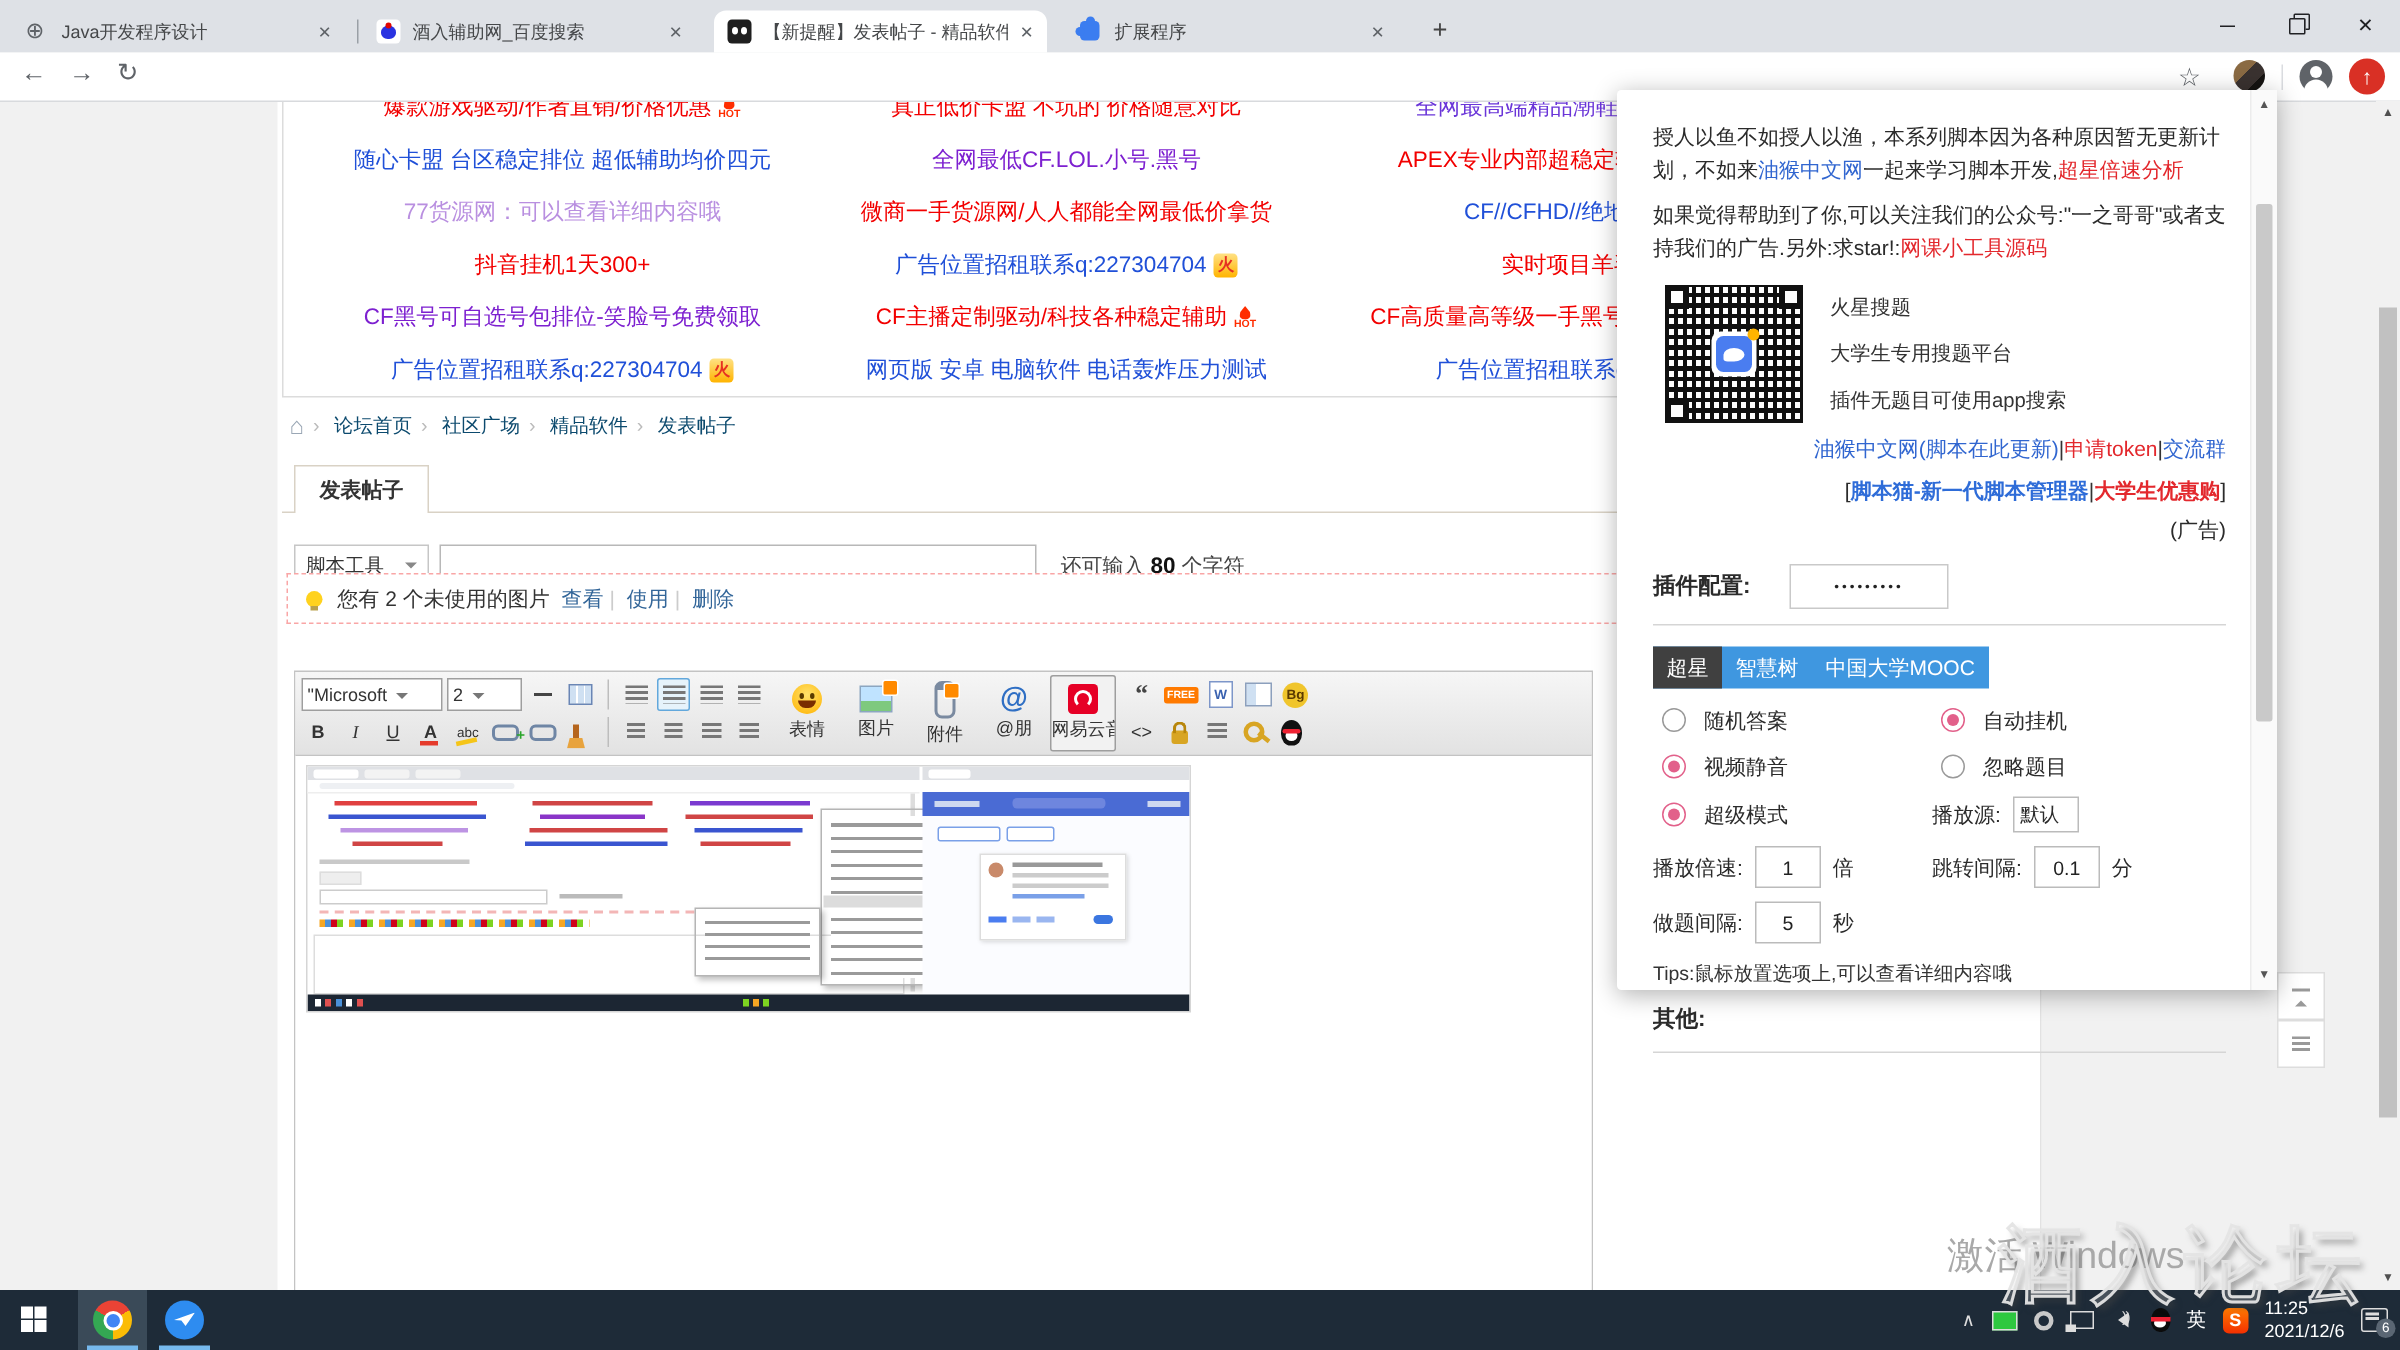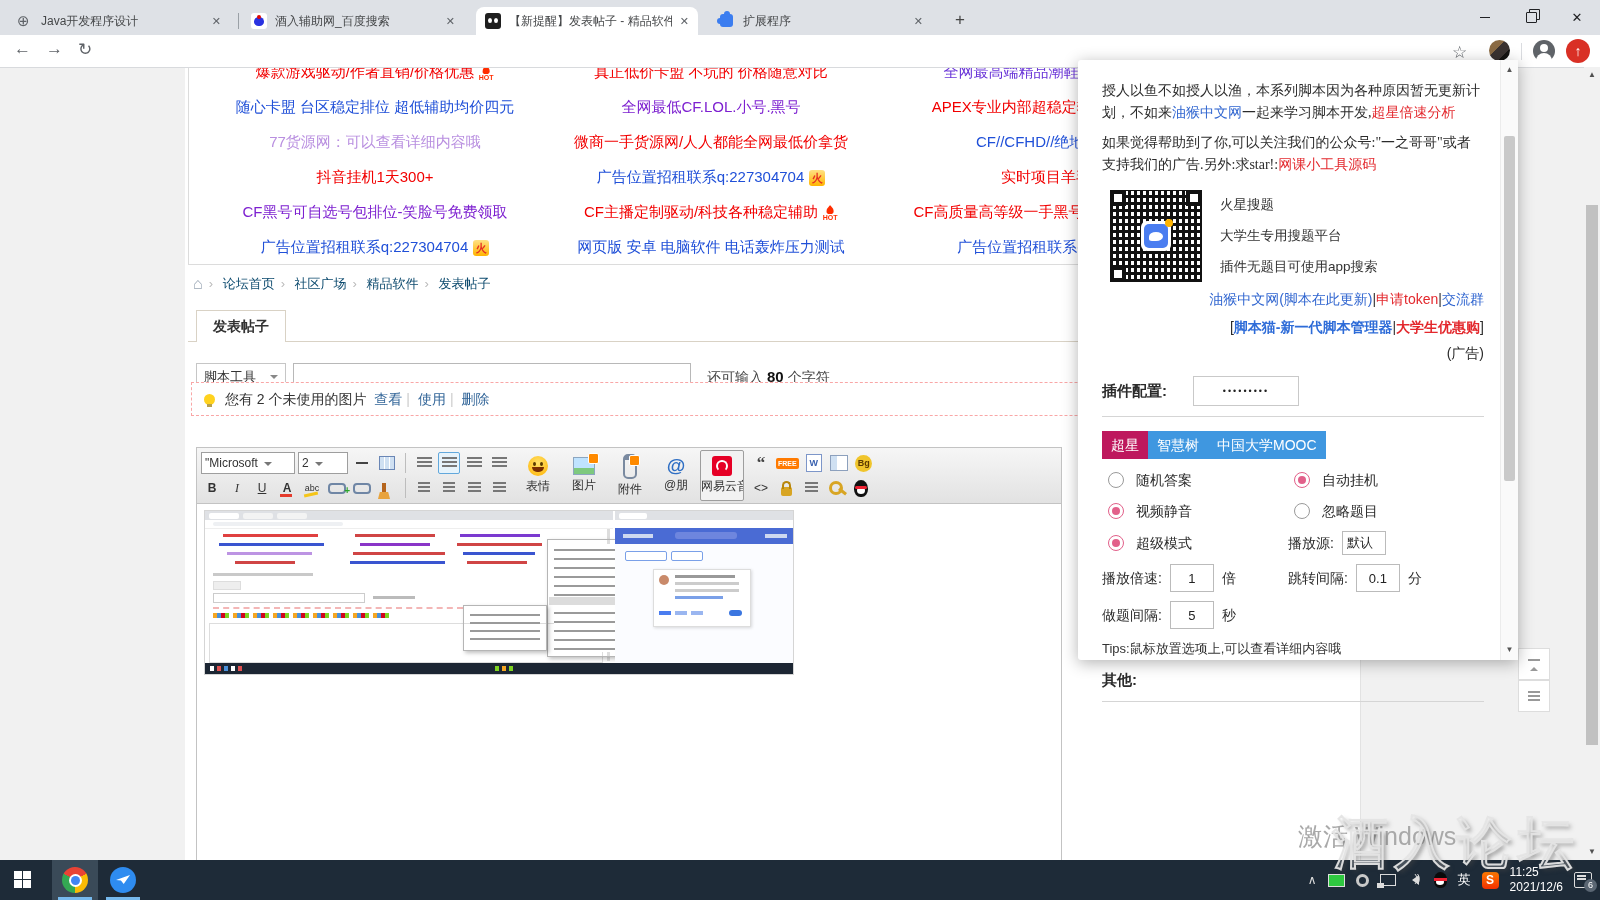--- a/index.html
+++ b/index.html
@@ -141,21 +141,21 @@
   .m{position:absolute;}
 
   
   .panel{position:absolute;left:1078px;top:60px;width:440px;height:600px;background:#fff;border-radius:3px;
      box-shadow:0 3px 16px rgba(0,0,0,.3);z-index:50;color:#2b2b2b;font-size:14px;}
   .pscroll{position:absolute;right:0;top:0;width:17px;height:600px;background:#fafafa;border-left:1px solid #ececec;}
   .pscroll .up,.pscroll .dn{position:absolute;left:0;width:17px;height:16px;text-align:center;font-size:8px;color:#555;line-height:16px;}
   .pscroll .up{top:2px}.pscroll .dn{bottom:2px}
   .pscroll .thumb{position:absolute;left:3px;top:76px;width:11px;height:345px;background:#c9c9c9;border-radius:2px;}
   .pbody{position:absolute;left:24px;top:12px;width:382px;line-height:22px;}
-  .pbody p{margin:8px 0;font-family:Liberation Serif, serif;}
+  .pbody p{margin:8px 0;}
   .plink-b{color:#3166d0;text-decoration:none;}
   .plink-r{color:#e3282d;text-decoration:none;}
   .plink-bb{color:#2e6cd8;font-weight:bold;text-decoration:none;}
   .plink-rb{color:#e3282d;font-weight:bold;text-decoration:none;}
   .qrrow{display:flex;margin:14px 0 6px 8px;gap:18px;}
   .qr{width:92px;height:92px;position:relative;background:
       repeating-linear-gradient(0deg,#111 0 3px,transparent 3px 7px),
       repeating-linear-gradient(90deg,#111 0 3px,#fff 3px 6px);}
   .qr .c{position:absolute;width:16px;height:16px;border:4px solid #111;background:#fff;box-sizing:border-box;}
   .qr .c1{left:0;top:0}.qr .c2{right:0;top:0}.qr .c3{left:0;bottom:0}
@@ -165,21 +165,21 @@
   .qr .app em{position:absolute;right:-2px;top:-2px;width:8px;height:8px;background:#ffb400;border-radius:50%;}
   .qrtxt{display:flex;flex-direction:column;justify-content:space-between;padding:4px 0;font-size:13.5px;color:#333;}
   .rright{text-align:right;margin:6px 0;}
   .psep{color:#333;}
   .cfgrow{display:flex;align-items:center;gap:26px;margin:12px 0 10px;}
   .cfgrow b{font-size:15px;}
   .cfginput{width:100px;height:26px;border:1px solid #c9c9c9;text-align:center;font-size:9px;letter-spacing:2px;color:#222;}
   .phr{border:none;border-top:1px solid #d5d5d5;margin:10px 0;}
   .ptabs{display:inline-flex;background:#3f97e0;color:#fff;font-size:14px;margin:4px 0 10px;}
   .ptab{padding:3px 9px;}
-  .ptab.on{background:#be185d;}
+  .ptab.on{background:#404040;}
   .optgrid{display:grid;grid-template-columns:186px 196px;row-gap:9px;align-items:center;}
   .opt{display:flex;align-items:center;gap:12px;padding-left:6px;}
   .radio{width:16px;height:16px;border:1.5px solid #9a9a9a;border-radius:50%;box-sizing:border-box;flex:0 0 16px;}
   .radio.on{border-color:#e2608a;}
   .radio.on::after{content:'';display:block;width:8px;height:8px;margin:2.5px;border-radius:50%;background:#e2608a;}
   .inl{display:flex;align-items:center;gap:8px;}
   .pinput{width:38px;height:24px;border:1px solid #bbb;text-align:center;font-size:13px;color:#222;}
   .pselect{display:inline-block;min-width:34px;height:22px;line-height:22px;border:1px solid #bbb;padding:0 4px;font-size:13px;}
   .tips{font-size:13px;color:#333;margin-top:9px;}
   .other{font-weight:bold;font-size:15px;margin-top:9px;}

